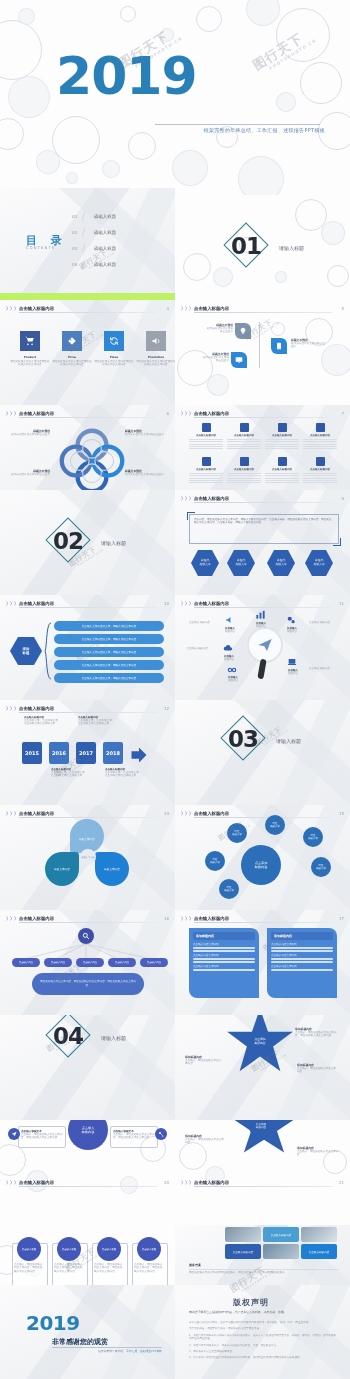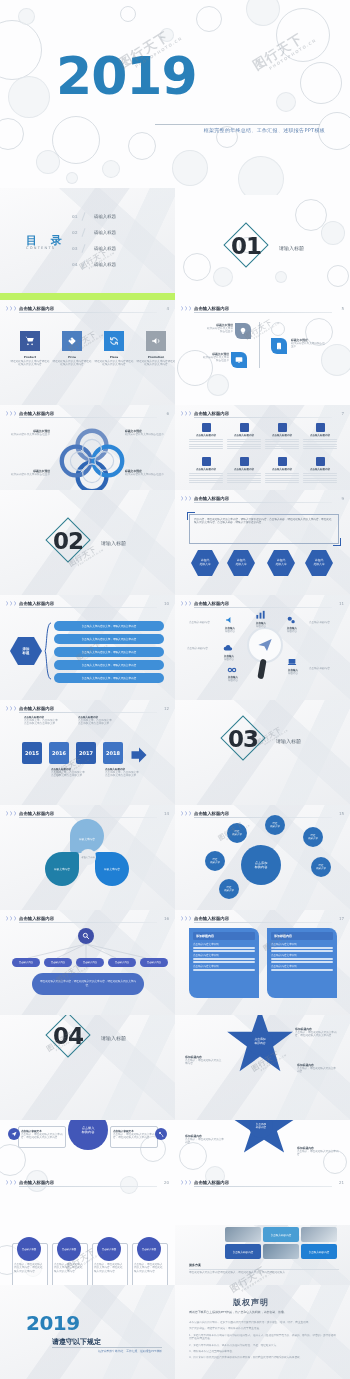--- a/index.html
+++ b/index.html
@@ -918,21 +918,21 @@
     <div style="position:absolute;left:14px;top:38px;width:150px;">
       <div style="font-size:3px;color:#3c4752;font-weight:700;">服务方案</div>
       <div style="height:.6px;background:#d7dde4;margin:1.5px 0;"></div>
       <div class="tiny">请在此处输入您的文字内容请在此处输入，请在此处输入您的文字内容请在此处输入</div>
     </div>
   </div>
 
   <div class="slide" style="left:0;top:1285px;height:94px;">
     <div class="bg-poly"></div>
     <div style="position:absolute;left:26px;top:26px;font-size:20px;font-weight:700;color:#2980b9;letter-spacing:-.5px;">2019</div>
-    <div style="position:absolute;left:52px;top:52px;font-size:7px;font-weight:700;color:#27405e;">请遵守以下规定</div>
+    <div style="position:absolute;left:52px;top:52px;font-size:7px;font-weight:700;color:#27405e;">非常感谢您的观赏</div>
     <div style="position:absolute;left:52px;top:62px;width:110px;height:.6px;background:#b9c4cf;"></div>
     <div style="position:absolute;left:52px;top:64px;width:110px;text-align:right;font-size:2.8px;color:#5b7fae;">框架完整的年终总结、工作汇报、述职报告PPT模板</div>
   </div>
 
   <div class="slide" style="left:175px;top:1285px;height:94px;">
     <div class="bg-poly"></div>
     <div style="position:absolute;left:58px;top:12px;font-size:8px;font-weight:700;color:#4a5b72;letter-spacing:1px;">版权声明</div>
     <div style="position:absolute;left:14px;top:26px;width:148px;" class="tiny2">感谢您下载平台上提供的PPT作品，为了您和它人的利益，请勿复制、传播。</div>
     <div id="cr-paras" style="position:absolute;left:14px;top:36px;width:148px;">
         <div class="tiny" style="margin-bottom:3px;">本作品是由我们设计制作，在以下范围内使用不需要支付版权费用：演示报告、培训、课件、商业宣传等。</div>

